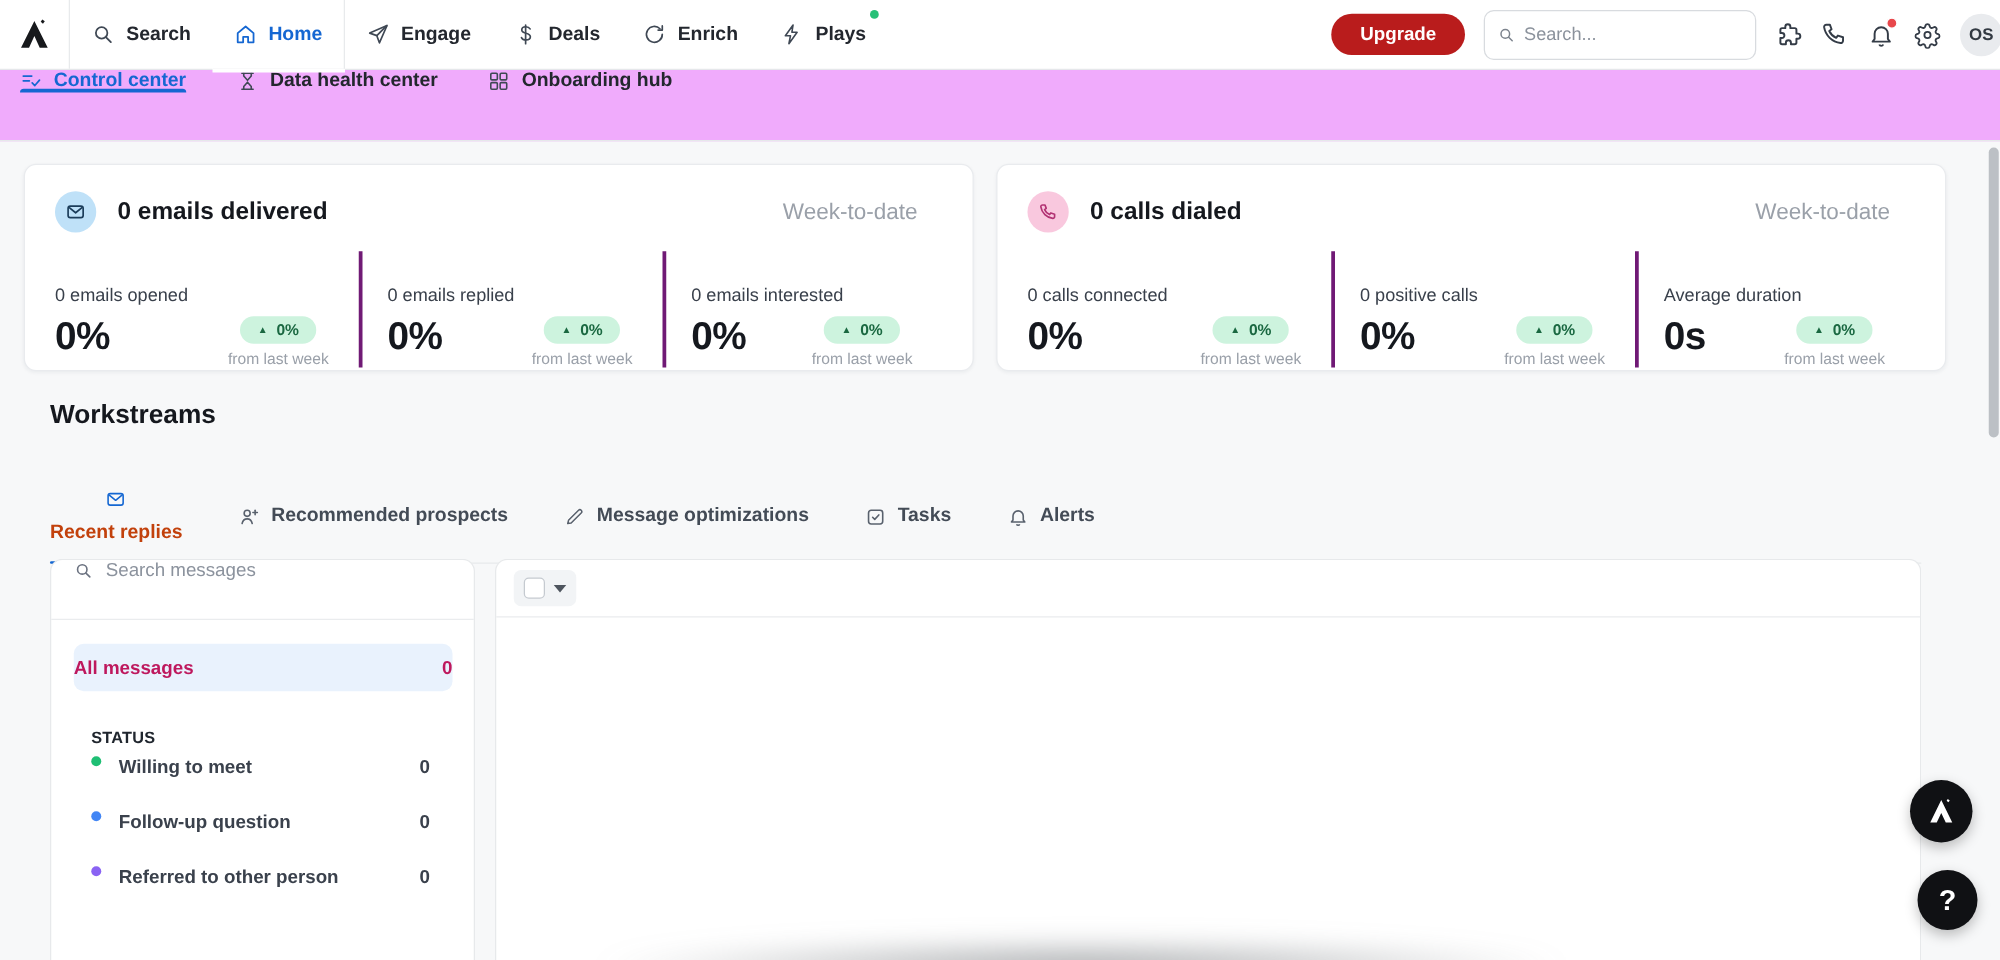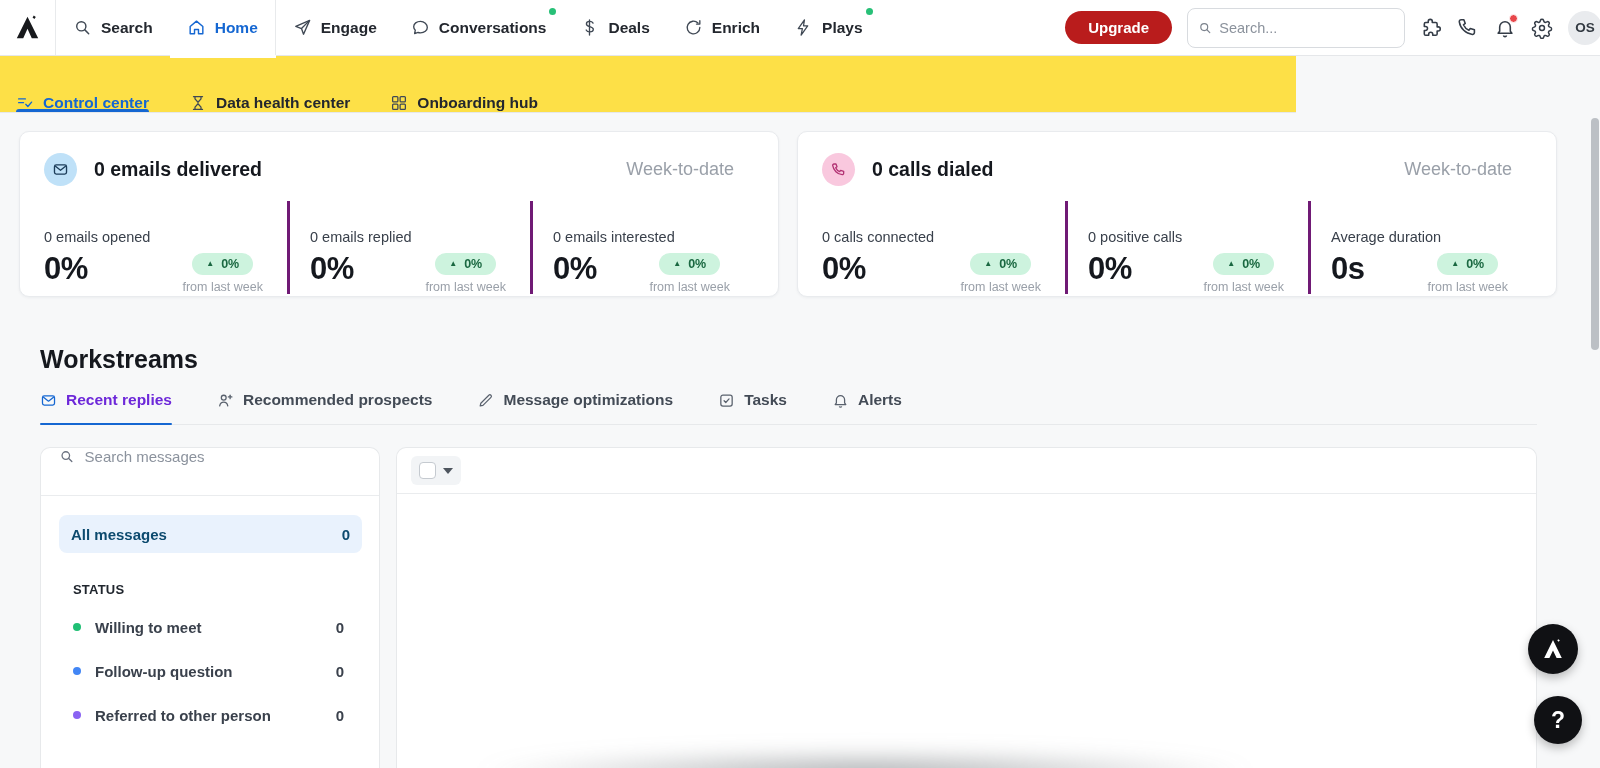--- a/index.html
+++ b/index.html
@@ -35,23 +35,23 @@
   .nav-search input::placeholder{ color:#8b929c; }
   .icon-btn{ position:relative; display:flex; color:#343c47; background:none;
     border:none; padding:0; cursor:pointer; }
   .bell-dot{ position:absolute; top:-3px; right:-2px; width:9px; height:9px;
     border-radius:50%; background:#e8474b; border:1.5px solid #fff; }
   .avatar{ width:34px; height:34px; border-radius:50%; background:#e9ebee; color:#333a42;
     font-size:13.5px; font-weight:600; display:flex; align-items:center;
     justify-content:center; margin-right:-12px; flex:none; cursor:pointer; }
 
   
-  .subnav{ position:absolute; top:56px; left:0; width:1296px; height:57px;
-    background:#fde047; border-bottom:1px solid #e6e8ea;
-    display:flex; align-items:flex-end; gap:40px; padding-left:16px; }
+  .subnav{ position:absolute; top:56px; left:0; width:1600px; height:57px;
+    background:#f0abfc; border-bottom:1px solid #e6e8ea;
+    display:flex; align-items:flex-start; gap:40px; padding-left:16px; }
   .subnav-item{ display:flex; align-items:center; gap:9px; font-size:15.5px;
     font-weight:700; color:#23272e; position:relative; cursor:pointer; }
   .subnav-item svg{ color:#3f4854; }
   .subnav-item.active{ color:#1567d2; }
   .subnav-item.active svg{ color:#1567d2; }
   .subnav-item.active::after{ content:""; position:absolute; left:0; right:0; bottom:0;
     height:3px; background:#1567d2; border-radius:3px 3px 0 0; }
 
   
   .stats-row{ position:absolute; top:131px; left:19px; display:flex; gap:18px; }
@@ -68,46 +68,46 @@
   .metric-row{ display:flex; align-items:flex-start; justify-content:space-between;
     margin-top:6px; padding-right:24px; }
   .metric-value{ font-size:31px; font-weight:800; color:#15181e; letter-spacing:-0.5px; }
   .metric-delta{ display:flex; flex-direction:column; align-items:center; margin-top:2px; }
   .pill{ display:flex; align-items:center; gap:7px; background:#cdf3de; color:#1a6841;
     font-size:12.5px; font-weight:600; border-radius:12px; padding:4px 14px; }
   .pill-arrow{ font-size:8px; line-height:1; }
   .pill-caption{ margin-top:5px; font-size:12.5px; color:#9aa0a9; }
 
   
-  .ws-title{ position:absolute; top:345px; left:40px; font-size:25px; font-weight:700; }
+  .ws-title{ position:absolute; top:320px; left:40px; font-size:21px; font-weight:700; }
   .ws-tabs{ position:absolute; top:391px; left:40px; width:1497px;
     display:flex; gap:45px; padding-bottom:15px; border-bottom:1px solid #e7e9eb; }
   .ws-tab{ display:flex; align-items:center; gap:9px; font-size:15.5px; font-weight:700;
     color:#434b56; position:relative; cursor:pointer; }
   .ws-tab svg{ color:#59616d; }
-  .ws-tab.active{ color:#6d28d9; }
+  .ws-tab.active{ color:#c2410c;flex-direction:column; }
   .ws-tab.active svg{ color:#1567d2; }
   .ws-tab.active::after{ content:""; position:absolute; left:0; right:0; bottom:-16px;
     height:2.5px; background:#1567d2; border-radius:2px; }
 
   .ws-panels{ position:absolute; top:447px; left:40px; width:1497px; height:321px;
     display:flex; gap:16px; }
   .msg-panel{ width:340px; background:#fff; border:1px solid #e7e9eb; border-bottom:none;
     border-radius:10px 10px 0 0; flex:none; }
   .msg-search{ height:48px; display:flex; align-items:flex-start; gap:10px; padding:0 18px;
     border-bottom:1px solid #eaecee; color:#6b7280; }
   .msg-search input{ border:none; outline:none; width:100%; background:transparent;
     font-size:15px; font-family:inherit; color:#333; }
   .msg-search input::placeholder{ color:#8b929d; }
   .all-messages{ margin:19px 17px 0 18px; height:38px; background:#e9f2fd; border-radius:8px;
-    display:flex; align-items:center; justify-content:space-between; padding:0 12px;
-    font-size:15px; font-weight:700; color:#0c4a6e; cursor:pointer; }
+    display:flex; align-items:center; justify-content:space-between; padding:0 0;
+    font-size:15px; font-weight:700; color:#be185d; cursor:pointer; }
   .status-header{ margin:29px 0 8px 32px; font-size:13px; font-weight:700;
     color:#20262e; letter-spacing:0.2px; }
-  .status-item{ display:flex; align-items:center; height:44px; padding:0 35px 0 32px;
+  .status-item{ display:flex; align-items:flex-start; height:44px; padding:0 35px 0 32px;
     font-size:15px; cursor:pointer; }
   .status-dot{ width:8px; height:8px; border-radius:50%; margin-right:14px; flex:none; }
   .status-label{ flex:1; font-weight:600; color:#3a414c; }
   .status-count{ font-weight:600; color:#3a414c; }
 
   .msgs-main{ flex:1; background:#fff; border:1px solid #e7e9eb; border-bottom:none;
     border-radius:10px 10px 0 0; }
   .bulk-row{ height:46px; display:flex; align-items:center; padding:0 14px;
     border-bottom:1px solid #eaecee; }
   .bulk-btn{ display:flex; align-items:center; gap:7px; background:#f2f4f6; border:none;
@@ -156,27 +156,20 @@
       <span>Home</span>
     </div>
     <div class="nav-item">
       <svg width="19" height="19" viewBox="0 0 24 24" fill="none" stroke="currentColor" stroke-width="1.7" stroke-linejoin="round">
         <path d="M3.5 10.7 L21 3 l-7.7 17.5 -2.6-7.2 Z"></path>
           <path d="M10.7 13.3 L21 3"></path>
       </svg>
       <span>Engage</span>
     </div>
     <div class="nav-item">
-      <svg width="19" height="19" viewBox="0 0 24 24" fill="none" stroke="currentColor" stroke-width="1.7" stroke-linejoin="round">
-        <path d="M12 4.2 c-4.8 0-8.6 3-8.6 6.7 0 1.7 .8 3.2 2 4.4 L4.6 19.8 l4.3-1.5 c1 .3 2 .4 3.1 .4 4.8 0 8.6-3 8.6-6.8 S16.8 4.2 12 4.2 Z"></path>
-      </svg>
-      <span>Conversations</span>
-      <span class="nav-dot"></span>
-    </div>
-    <div class="nav-item">
       <svg width="19" height="19" viewBox="0 0 24 24" fill="none" stroke="currentColor" stroke-width="1.7" stroke-linecap="round">
         <path d="M12 2.5 v19"></path>
           <path d="M16.5 6.5 c-0.8-1.4-2.4-2.2-4.3-2.2 -2.3 0-4.1 1.3-4.1 3.2 0 4.3 8.7 2.3 8.7 6.8 0 1.9-1.9 3.3-4.4 3.3 -2.1 0-3.9-0.9-4.6-2.4"></path>
       </svg>
       <span>Deals</span>
     </div>
     <div class="nav-item">
       <svg width="19" height="19" viewBox="0 0 24 24" fill="none" stroke="currentColor" stroke-width="1.7" stroke-linecap="round" stroke-linejoin="round">
         <path d="M20 12 a8 8 0 1 1 -2.34 -5.66"></path>
           <path d="M20 3.5 v4.2 h-4.2"></path>

